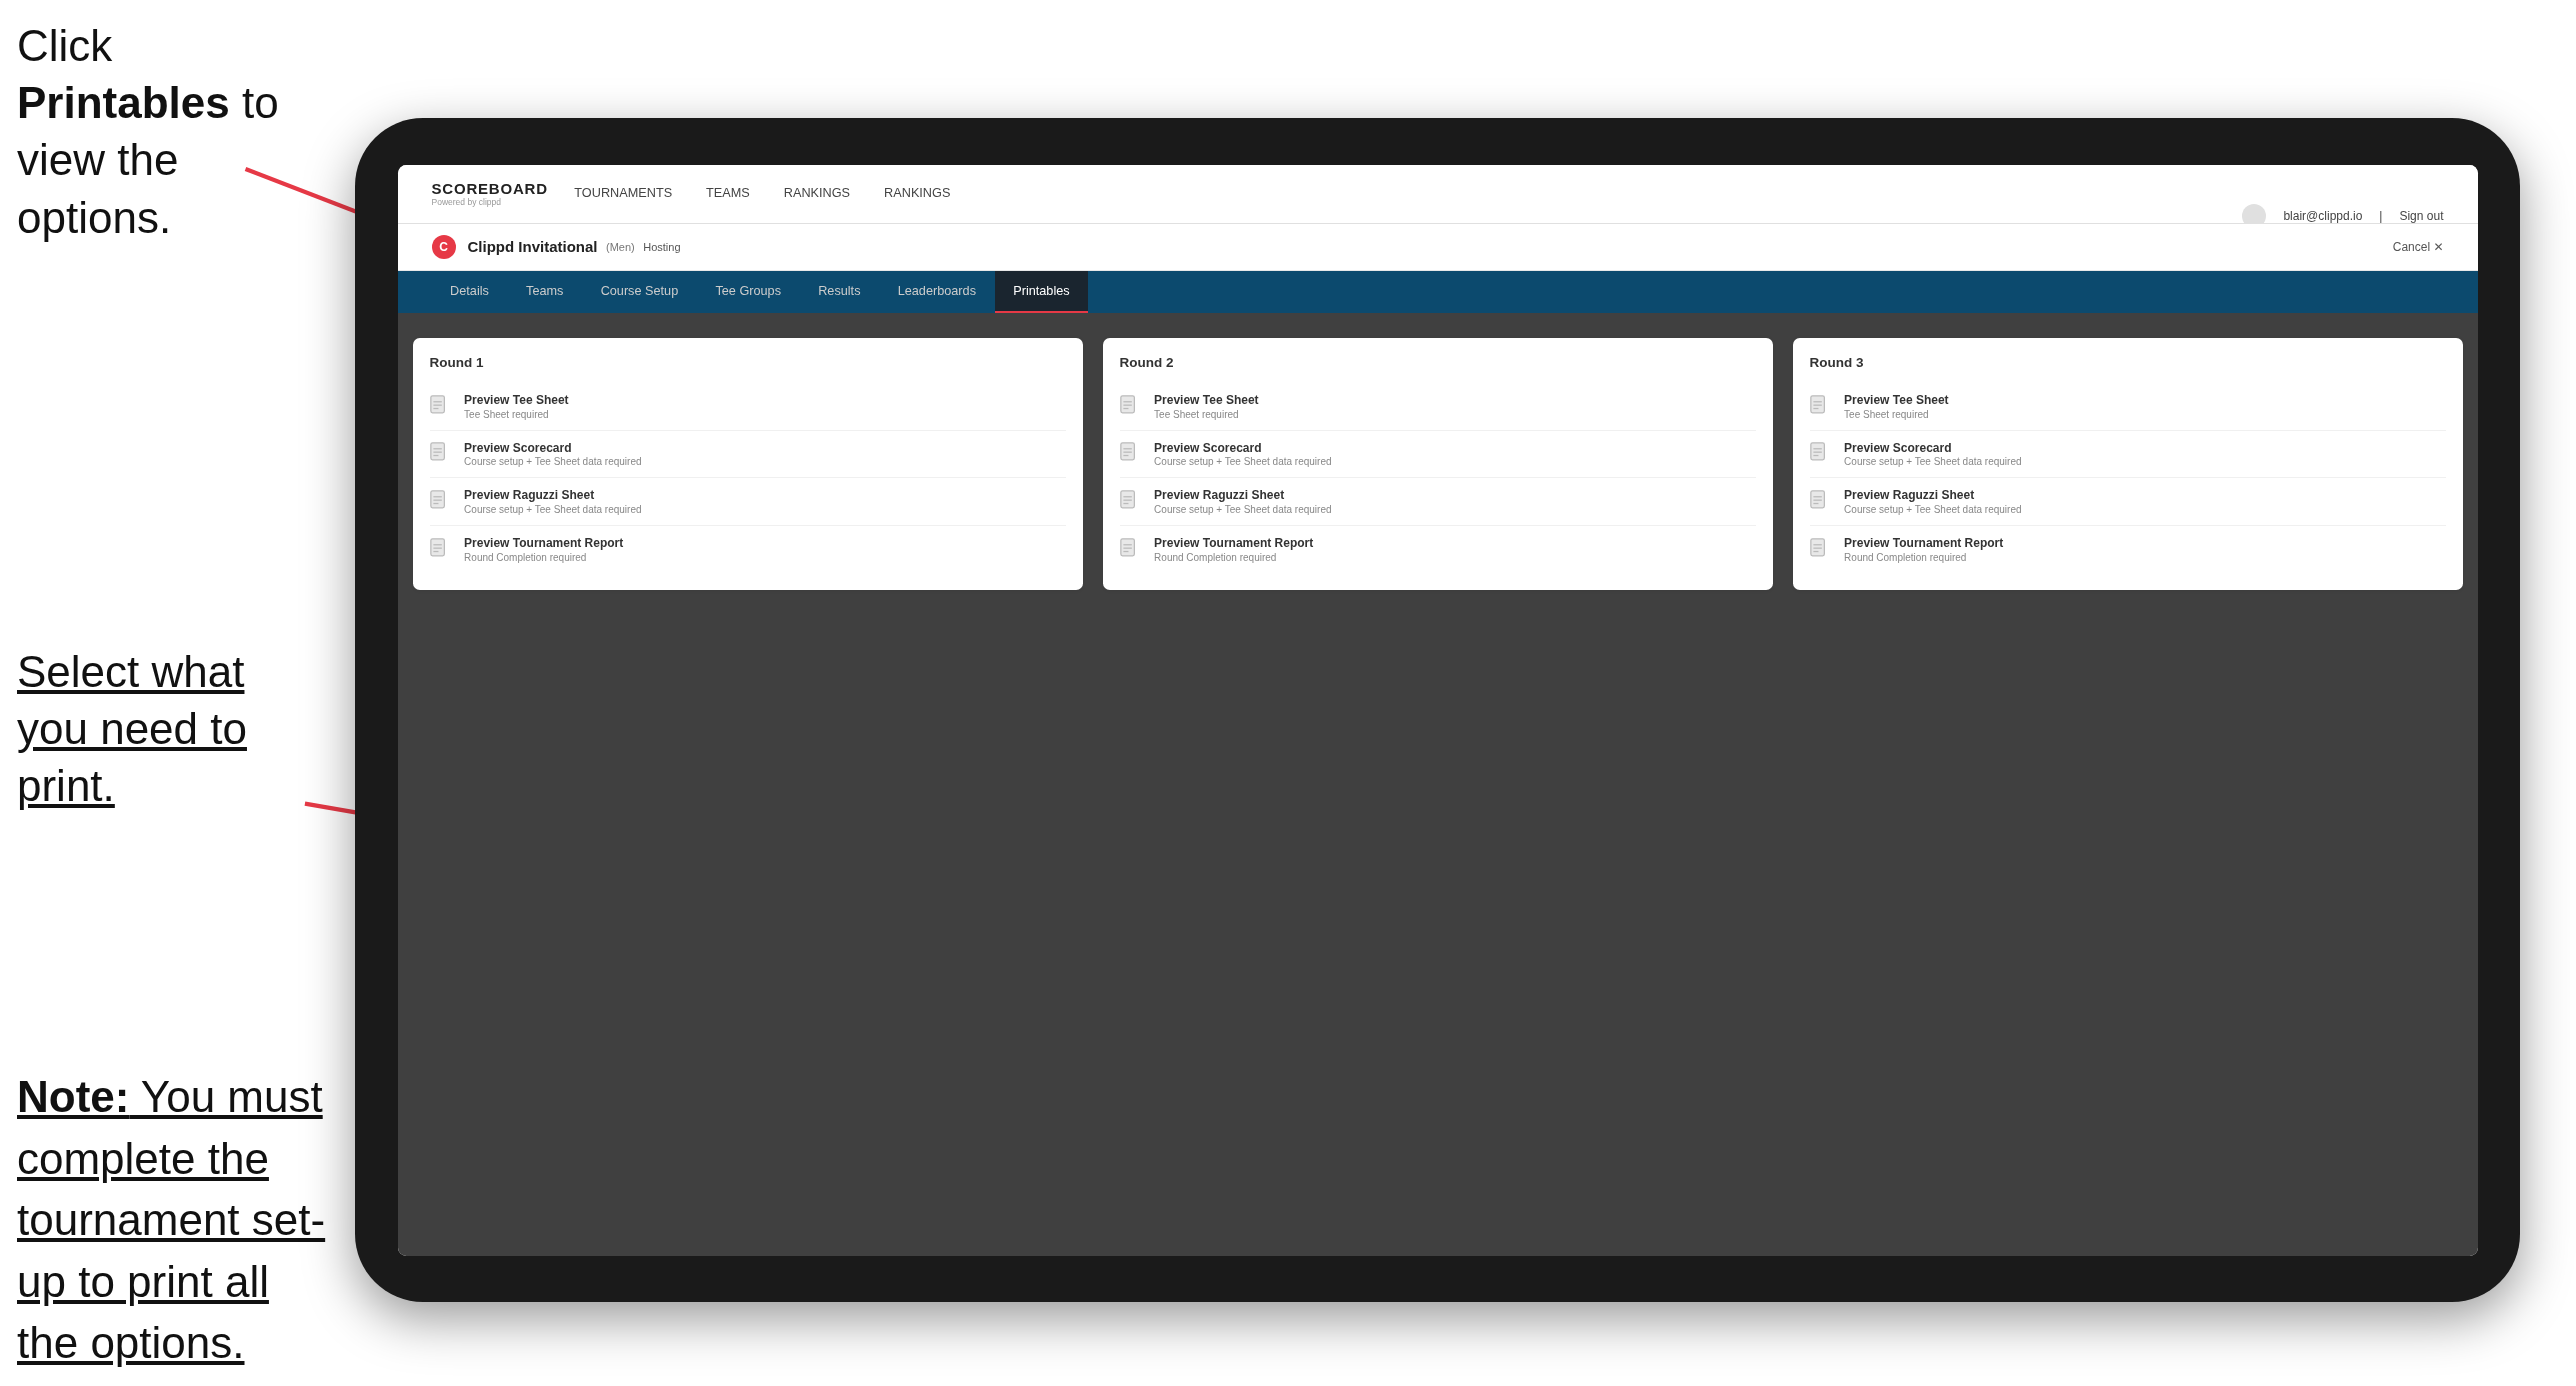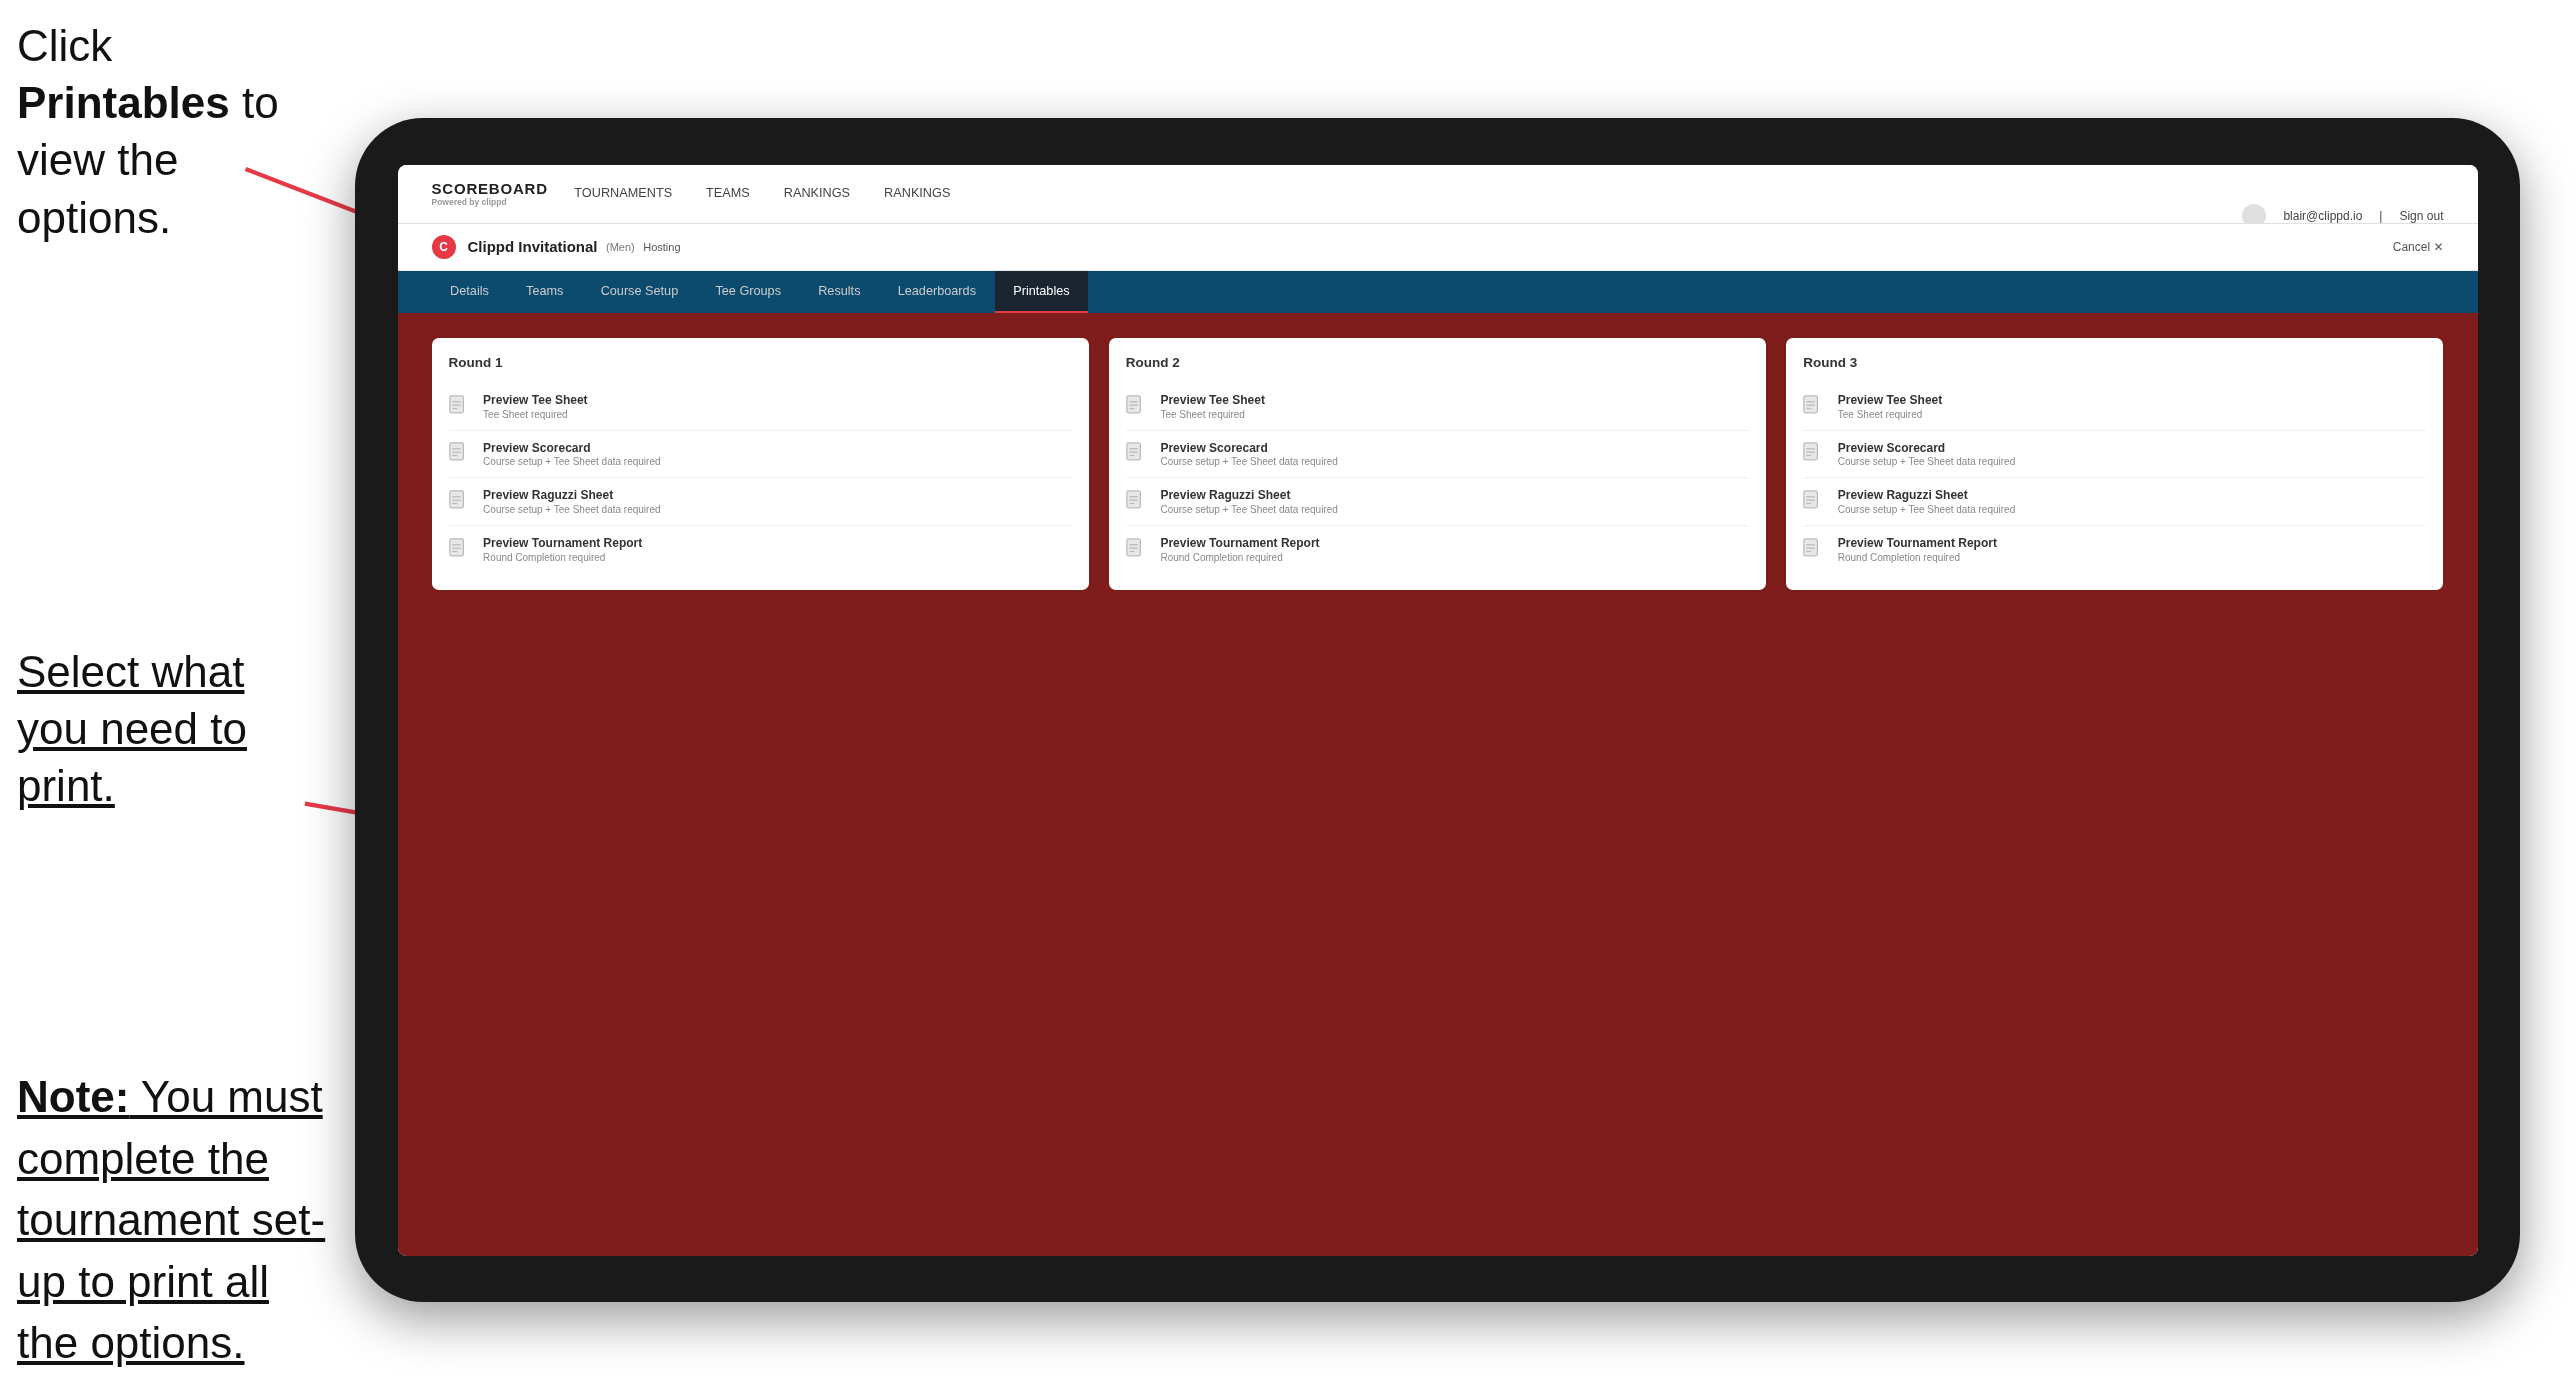--- a/index.html
+++ b/index.html
@@ -93,21 +93,20 @@
     .scoreboard-title {
       font-size: 15px;
       font-weight: 800;
       letter-spacing: 0.8px;
       color: #222;
     }
 
     .powered-by {
       font-size: 8.5px;
       color: #999;
-      font-weight: bold;
     }
 
     .nav-links {
       display: flex;
       gap: 34px;
       flex: 1;
     }
 
     .nav-link {
       font-size: 12.7px;
@@ -212,22 +211,22 @@
 
     .sub-nav-tab.active {
       color: #ffffff;
       background: #1a252f;
       border-bottom: 2.5px solid #e63946;
     }
 
     
     .main-content {
       flex: 1;
-      background: #7f1d1d;
-      padding: 25px 34px;
+      background: #404040;
+      padding: 25px 15px;
       overflow-y: auto;
     }
 
     
     .rounds-grid {
       display: grid;
       grid-template-columns: repeat(3, 1fr);
       gap: 20px;
     }
 

